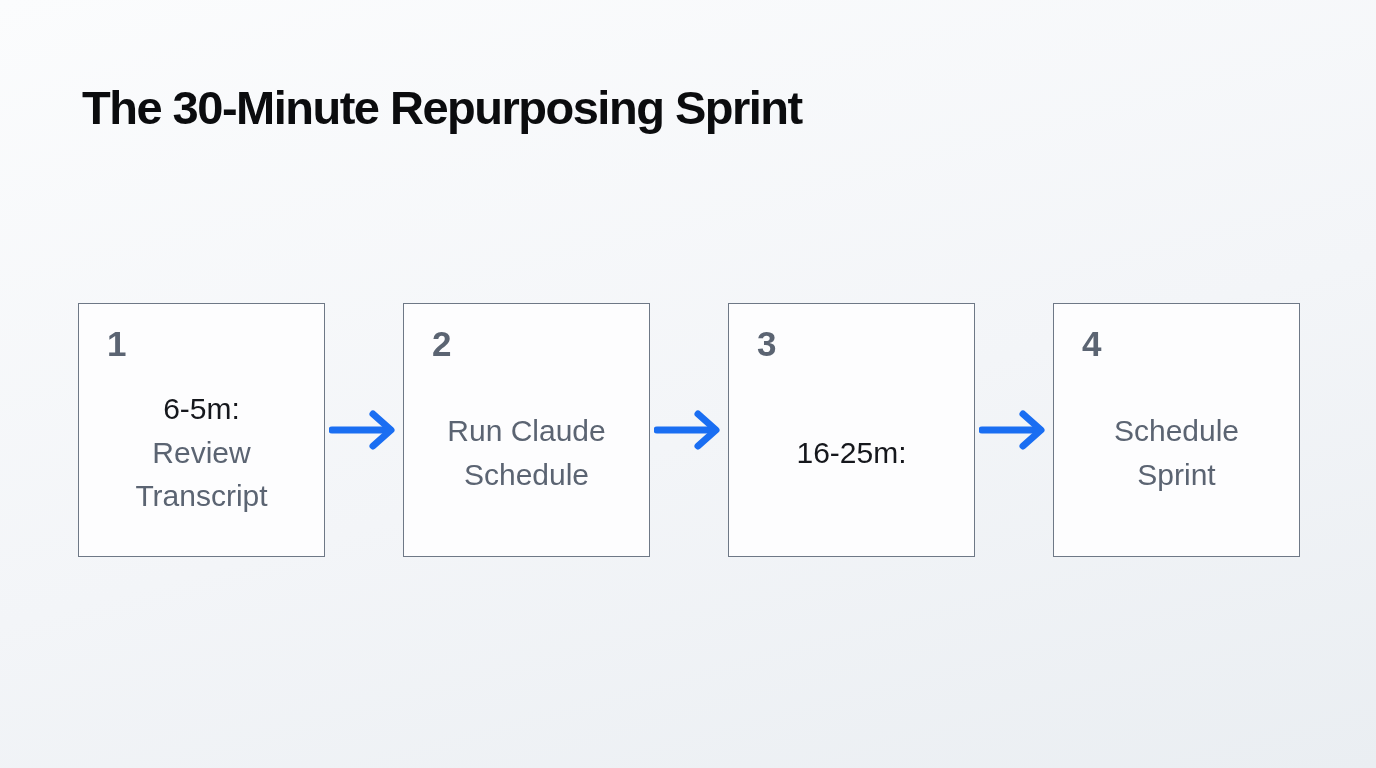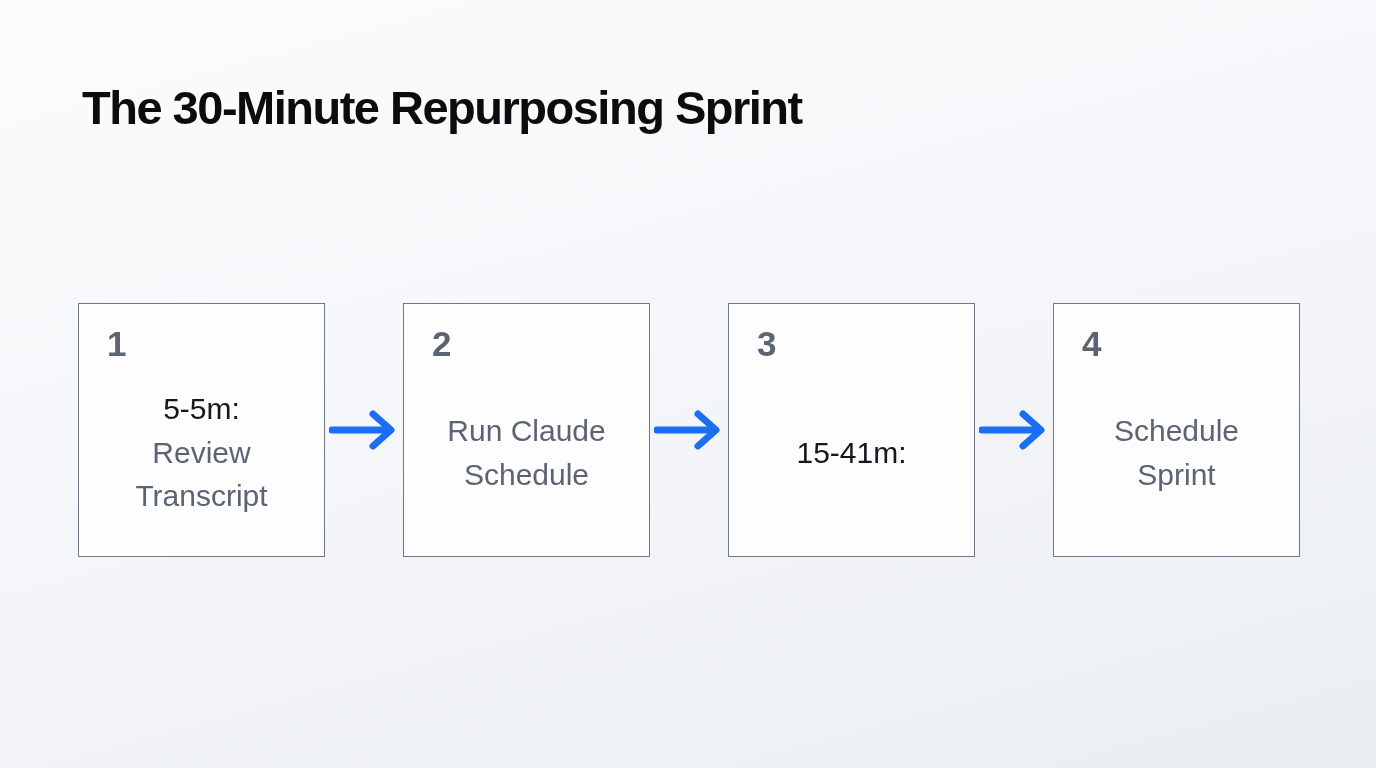--- a/index.html
+++ b/index.html
@@ -84,21 +84,21 @@
 </head>
 <body>
 
 <h1 class="page-title">The 30-Minute Repurposing Sprint</h1>
 
 <div class="flow-row">
 
   <div class="step-box">
     <div class="step-number">1</div>
     <div class="step-text">
-      <div class="step-time">5-5m:</div>
+      <div class="step-time">6-5m:</div>
       <div class="step-label">Review Transcript</div>
     </div>
   </div>
 
   <div class="arrow-cell">
     <svg width="70" height="48" viewBox="0 0 70 48">
       <line x1="3" y1="24" x2="56" y2="24" stroke="#1a6ef2" stroke-width="7" stroke-linecap="round"></line>
       <polyline points="44,8 62,24 44,40" fill="none" stroke="#1a6ef2" stroke-width="7" stroke-linecap="round" stroke-linejoin="round"></polyline>
     </svg>
   </div>
@@ -113,21 +113,21 @@
   <div class="arrow-cell">
     <svg width="70" height="48" viewBox="0 0 70 48">
       <line x1="3" y1="24" x2="56" y2="24" stroke="#1a6ef2" stroke-width="7" stroke-linecap="round"></line>
       <polyline points="44,8 62,24 44,40" fill="none" stroke="#1a6ef2" stroke-width="7" stroke-linecap="round" stroke-linejoin="round"></polyline>
     </svg>
   </div>
 
   <div class="step-box">
     <div class="step-number">3</div>
     <div class="step-text">
-      <div class="step-time">15-41m:</div>
+      <div class="step-time">16-25m:</div>
     </div>
   </div>
 
   <div class="arrow-cell">
     <svg width="70" height="48" viewBox="0 0 70 48">
       <line x1="3" y1="24" x2="56" y2="24" stroke="#1a6ef2" stroke-width="7" stroke-linecap="round"></line>
       <polyline points="44,8 62,24 44,40" fill="none" stroke="#1a6ef2" stroke-width="7" stroke-linecap="round" stroke-linejoin="round"></polyline>
     </svg>
   </div>
 

